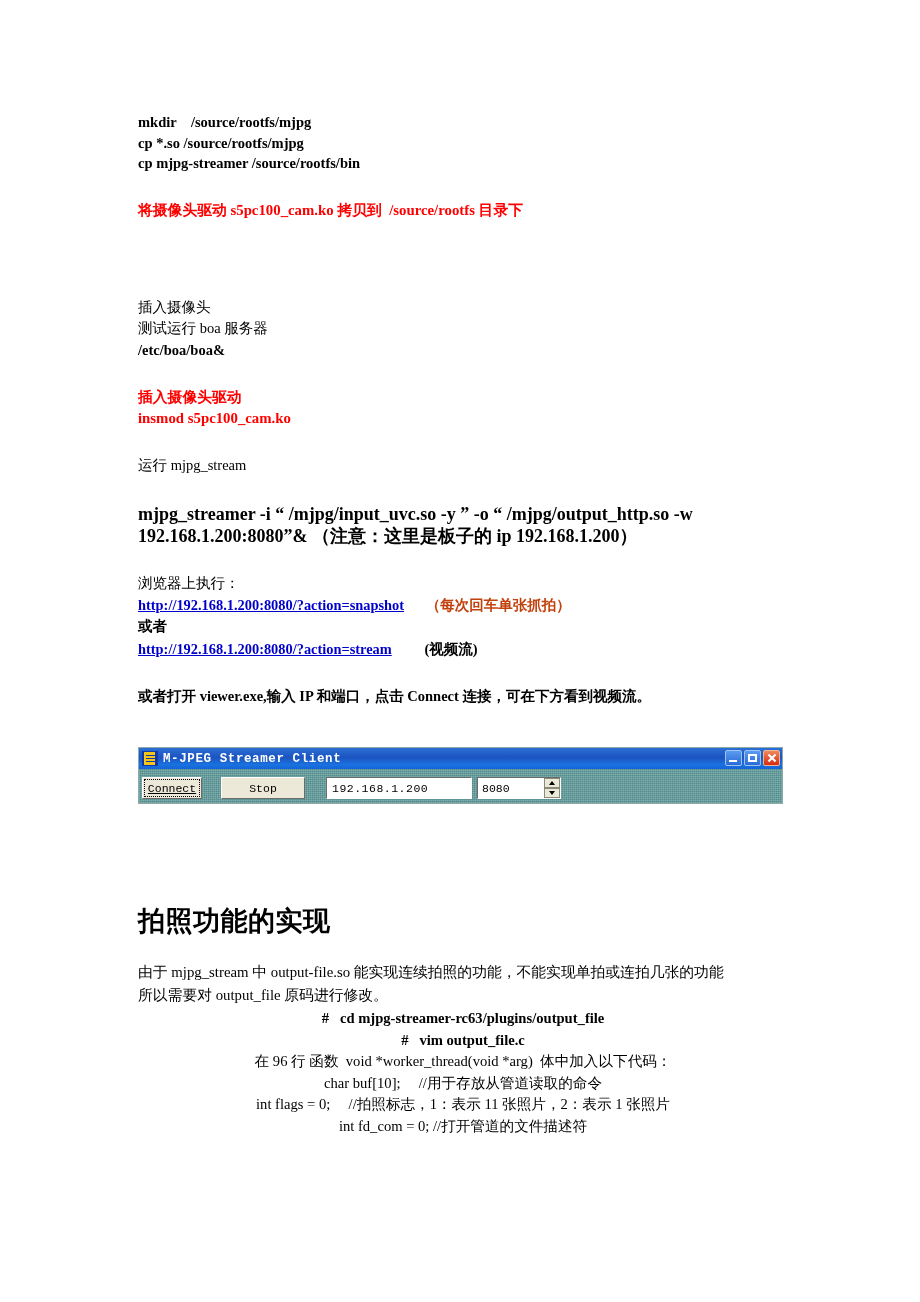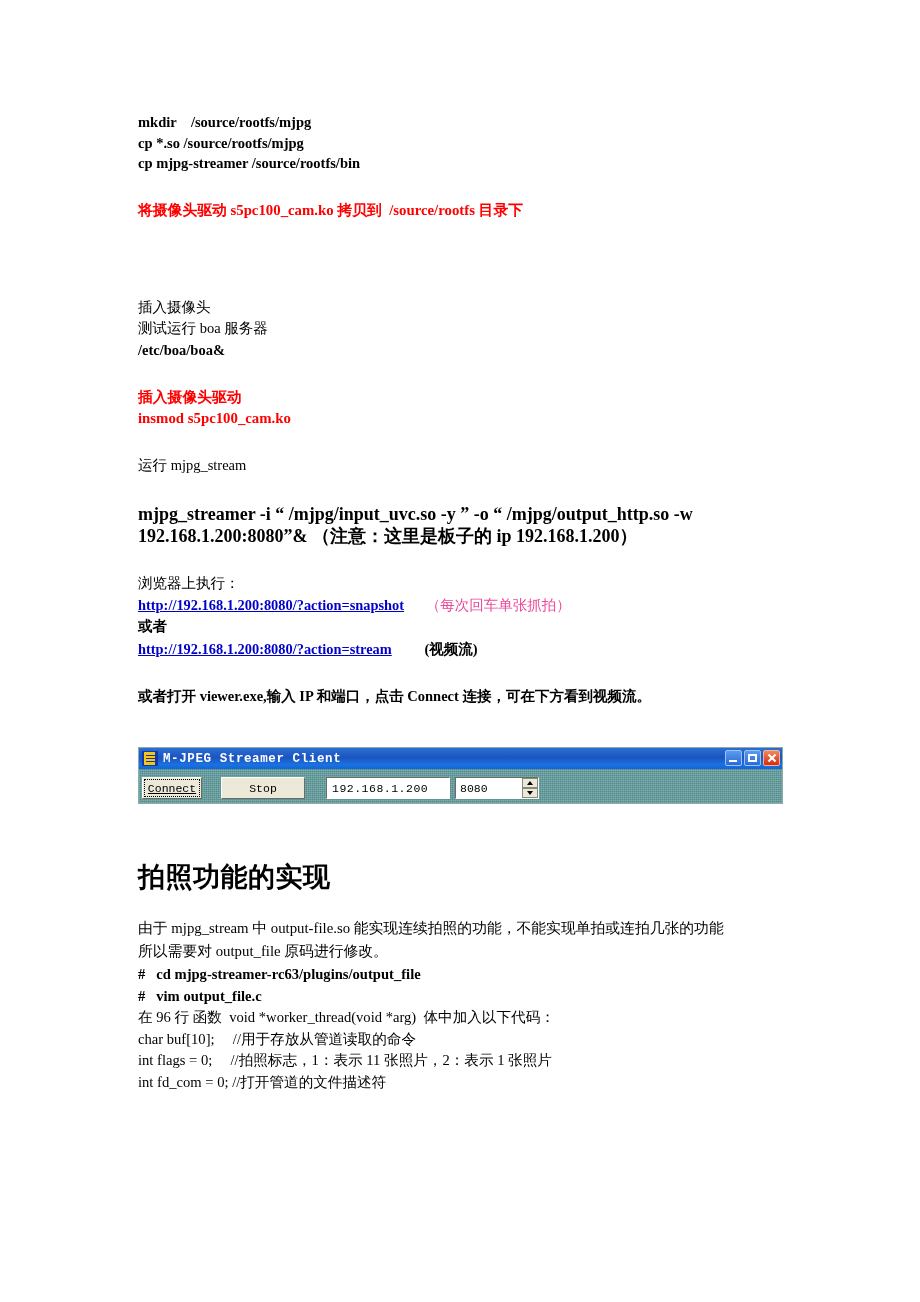--- a/index.html
+++ b/index.html
@@ -58,21 +58,21 @@
     font-weight: bold;
     text-decoration: underline;
     font-size: 14.4px;
     cursor: pointer;
   }
   .linkrow {
     font-size: 14.5px;
     line-height: 22px;
     white-space: pre;
   }
-  .linknote { color: #ec4899; font-weight: normal; }
+  .linknote { color: #c2410c; font-weight: bold; }
   .linknote-b { color: #000000; font-weight: bold; text-align: center; }
 
   
   .app-window {
     position: absolute;
     left: 138px;
     top: 747px;
     width: 645px;
     height: 57px;
     box-sizing: border-box;
@@ -174,21 +174,21 @@
     display: flex;
     align-items: center;
     justify-content: center;
     box-sizing: border-box;
     cursor: default;
   }
   .btn-connect { width: 60px; margin-right: 19px; outline: 1px dotted #000; outline-offset: -3px; text-decoration: underline; }
   .btn-stop    { width: 84px; margin-right: 21px; }
 
   .field-ip {
-    width: 124px; height: 22px;
+    width: 146px; height: 22px;
     background: #ffffff;
     border-top: 1px solid #6b6b6b;
     border-left: 1px solid #6b6b6b;
     border-right: 1px solid #ffffff;
     border-bottom: 1px solid #ffffff;
     box-sizing: border-box;
     display: flex; align-items: center;
     padding-left: 5px;
     font-family: "Liberation Mono", "DejaVu Sans Mono", monospace;
     font-size: 11.5px;
@@ -233,21 +233,21 @@
     width: 0; height: 0;
     border-left: 3px solid transparent;
     border-right: 3px solid transparent;
     border-top: 4px solid #000;
   }
 
   
   .h1-section {
     position: absolute;
     left: 138px;
-    top: 860px;
+    top: 904px;
     width: 650px;
   }
   .h1-title {
     font-family: "DejaVu Sans", "Liberation Sans", sans-serif;
     font-size: 27px;
     font-weight: bold;
     line-height: 34px;
     color: #000000;
     letter-spacing: 0.5px;
   }
@@ -255,20 +255,21 @@
     font-size: 14.8px;
     line-height: 22.5px;
     margin-top: 23px;
     width: 648px;
   }
   .code-lines { margin-top: 2px; }
   .code-lines .cline {
     font-size: 14.6px;
     line-height: 21.5px;
     white-space: pre;
+    text-align: center;
   }
   .code-lines .cline.b { font-weight: bold; }
 </style>
 </head>
 <body>
 
 <div class="page">
 
   <div class="content">
 

